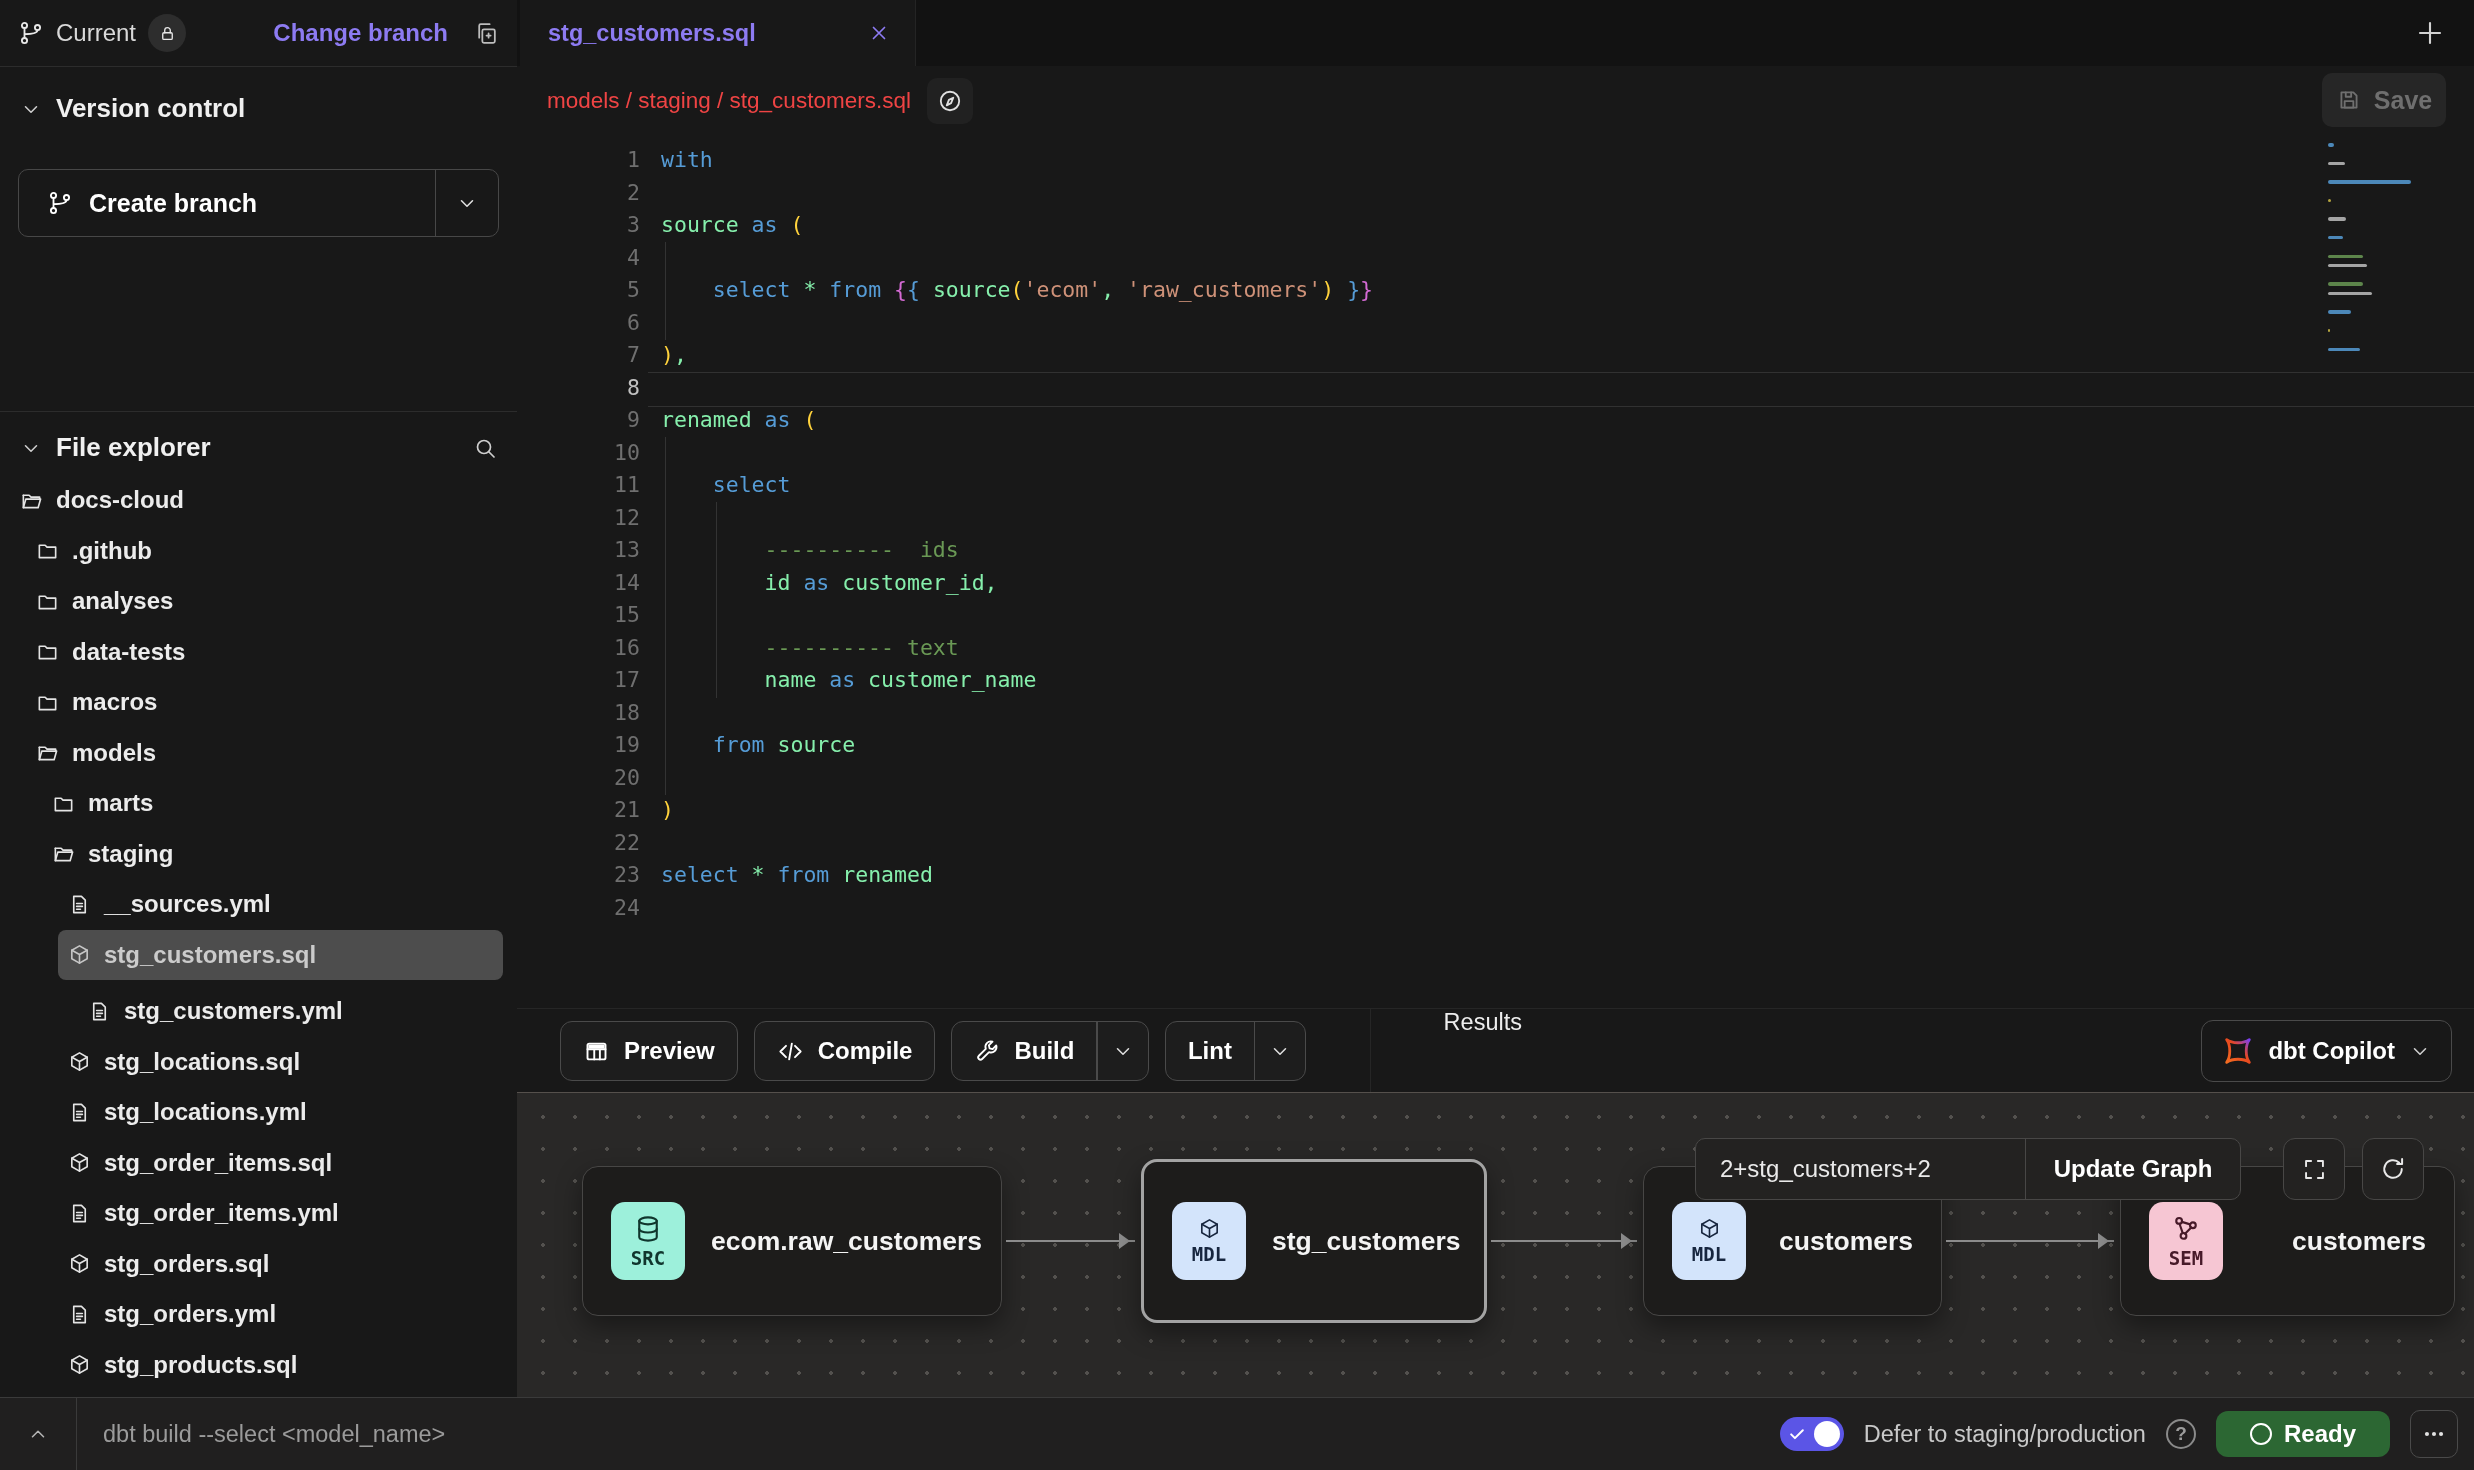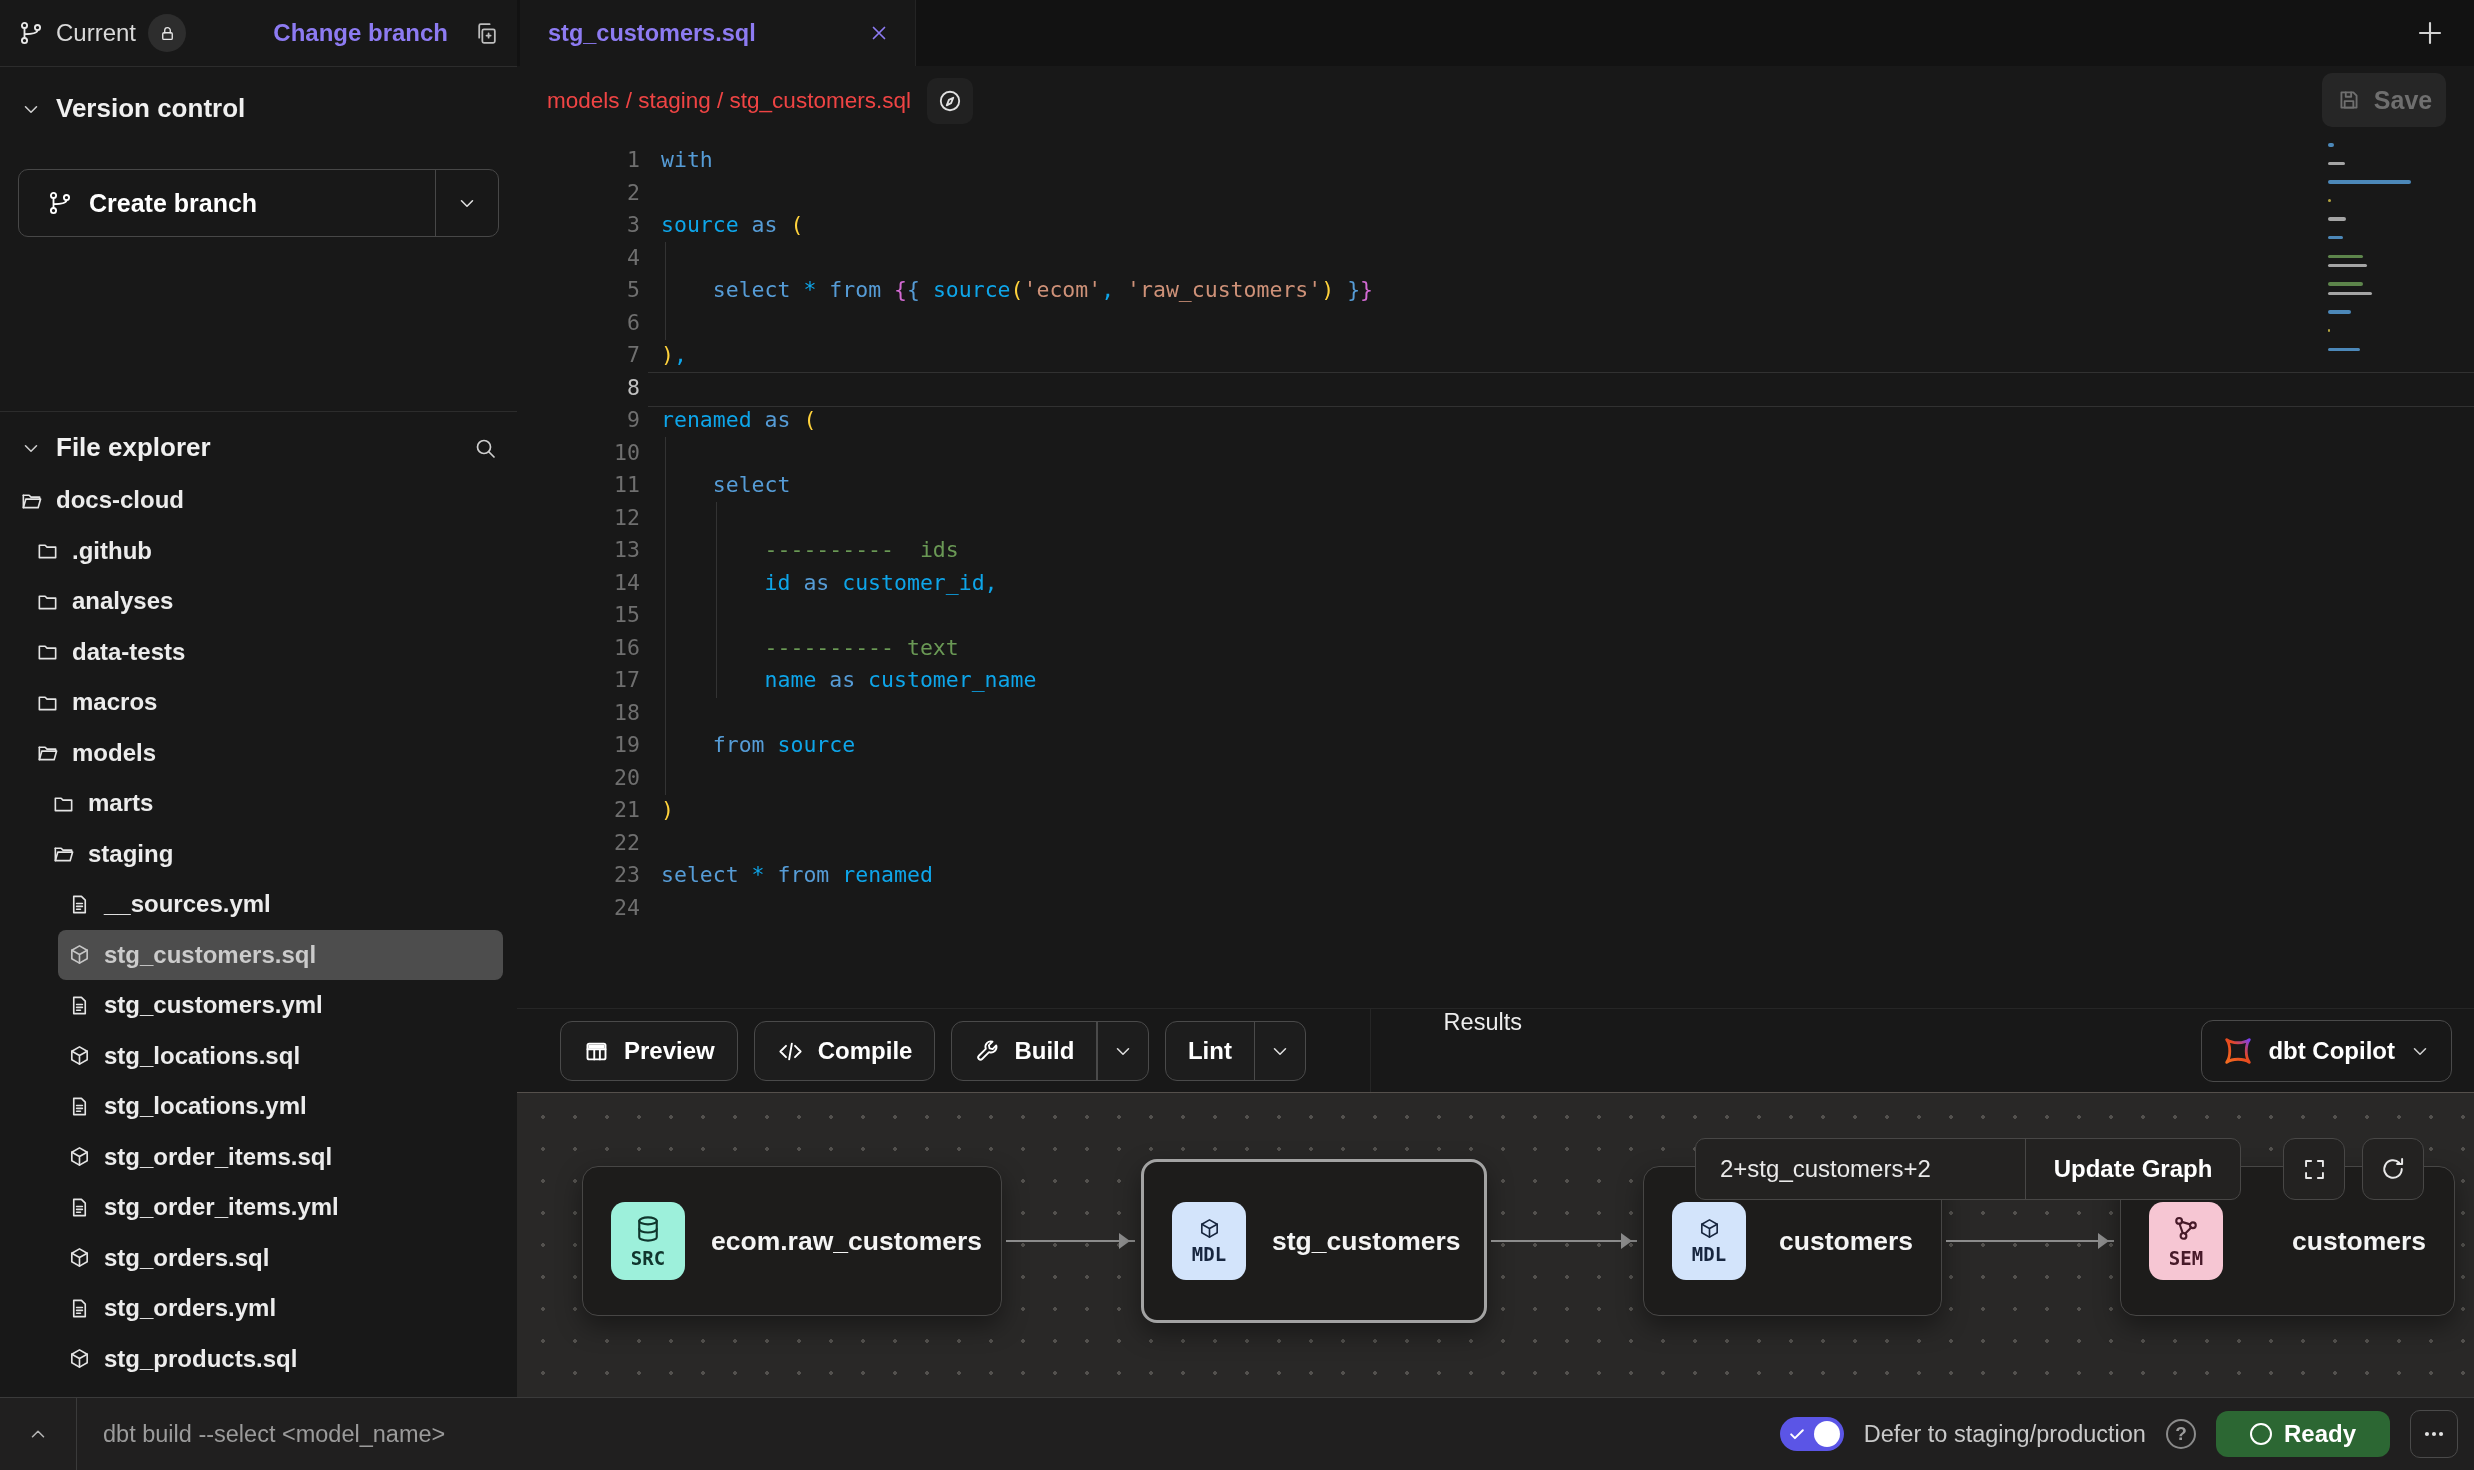--- a/index.html
+++ b/index.html
@@ -58,21 +58,21 @@
             border-radius:10px;display:flex;align-items:center;justify-content:center;gap:12px;
             color:#6f6f6f;font-size:25px;font-weight:700;}
 
   
   .editor{position:absolute;left:517px;top:135px;right:0;height:873px;background:#181818;
           font-family:"DejaVu Sans Mono",monospace;font-size:21.5px;line-height:32.5px;}
   .gutter{position:absolute;left:0;top:9px;width:123px;text-align:right;color:#6f6f6f;}
   .gutter .ln.active{color:#c0c0c0;}
   .codelines{position:absolute;left:144px;top:9px;right:130px;}
   .codelines pre{margin:0;white-space:pre;height:32.5px;}
-  .tk-k{color:#569cd6}.tk-i{color:#0ea5e9}.tk-s{color:#ce9178}.tk-c{color:#6a9955}
+  .tk-k{color:#569cd6}.tk-i{color:#86efac}.tk-s{color:#ce9178}.tk-c{color:#6a9955}
   .tk-y{color:#ffd23c}.tk-m{color:#d46ad4}.tk-b{color:#569cd6}
   .active-line{position:absolute;left:131px;right:0;top:236.5px;height:33px;
                border-top:1px solid #313131;border-bottom:1px solid #313131;}
   .guide{position:absolute;width:1px;background:#333;}
   .g1{left:148px;top:107px;height:98px;}
   .g2{left:148px;top:302px;height:358px;}
   .g3{left:199px;top:367px;height:196px;}
   .minimap{position:absolute;top:8px;right:28px;width:118px;}
   .mini-bar{height:3.5px;margin-bottom:5.8px;border-radius:2px;opacity:.85;}
   .mini-gap{height:3.5px;margin-bottom:5.8px;}
@@ -308,21 +308,21 @@
           </div>
           <div class="tree-row selected" style="margin-left: 58px; margin-right: 14px; padding-left: 10px;">
             <span class="ticon">
               <svg width="23" height="23" viewBox="0 0 24 24" fill="none" stroke="currentColor" stroke-width="1.7" stroke-linecap="round" stroke-linejoin="round">
                 <path d="M12 3l8 4.5v9L12 21l-8-4.5v-9z"></path>
                 <path d="M12 12L4 7.5M12 12l8-4.5M12 12v9"></path>
               </svg>
             </span>
             <span>stg_customers.sql</span>
           </div>
-          <div class="tree-row" style="padding-left: 68px;">
+          <div class="tree-row" style="padding-left: 88px; margin-top: 6px;">
             <span class="ticon">
               <svg width="23" height="23" viewBox="0 0 24 24" fill="none" stroke="currentColor" stroke-width="1.7" stroke-linecap="round" stroke-linejoin="round">
                 <path d="M6 3.5h8l4 4v13H6z"></path>
                 <path d="M9 11h6M9 14h6M9 17h4"></path>
               </svg>
             </span>
             <span>stg_customers.yml</span>
           </div>
           <div class="tree-row" style="padding-left: 68px;">
             <span class="ticon">

